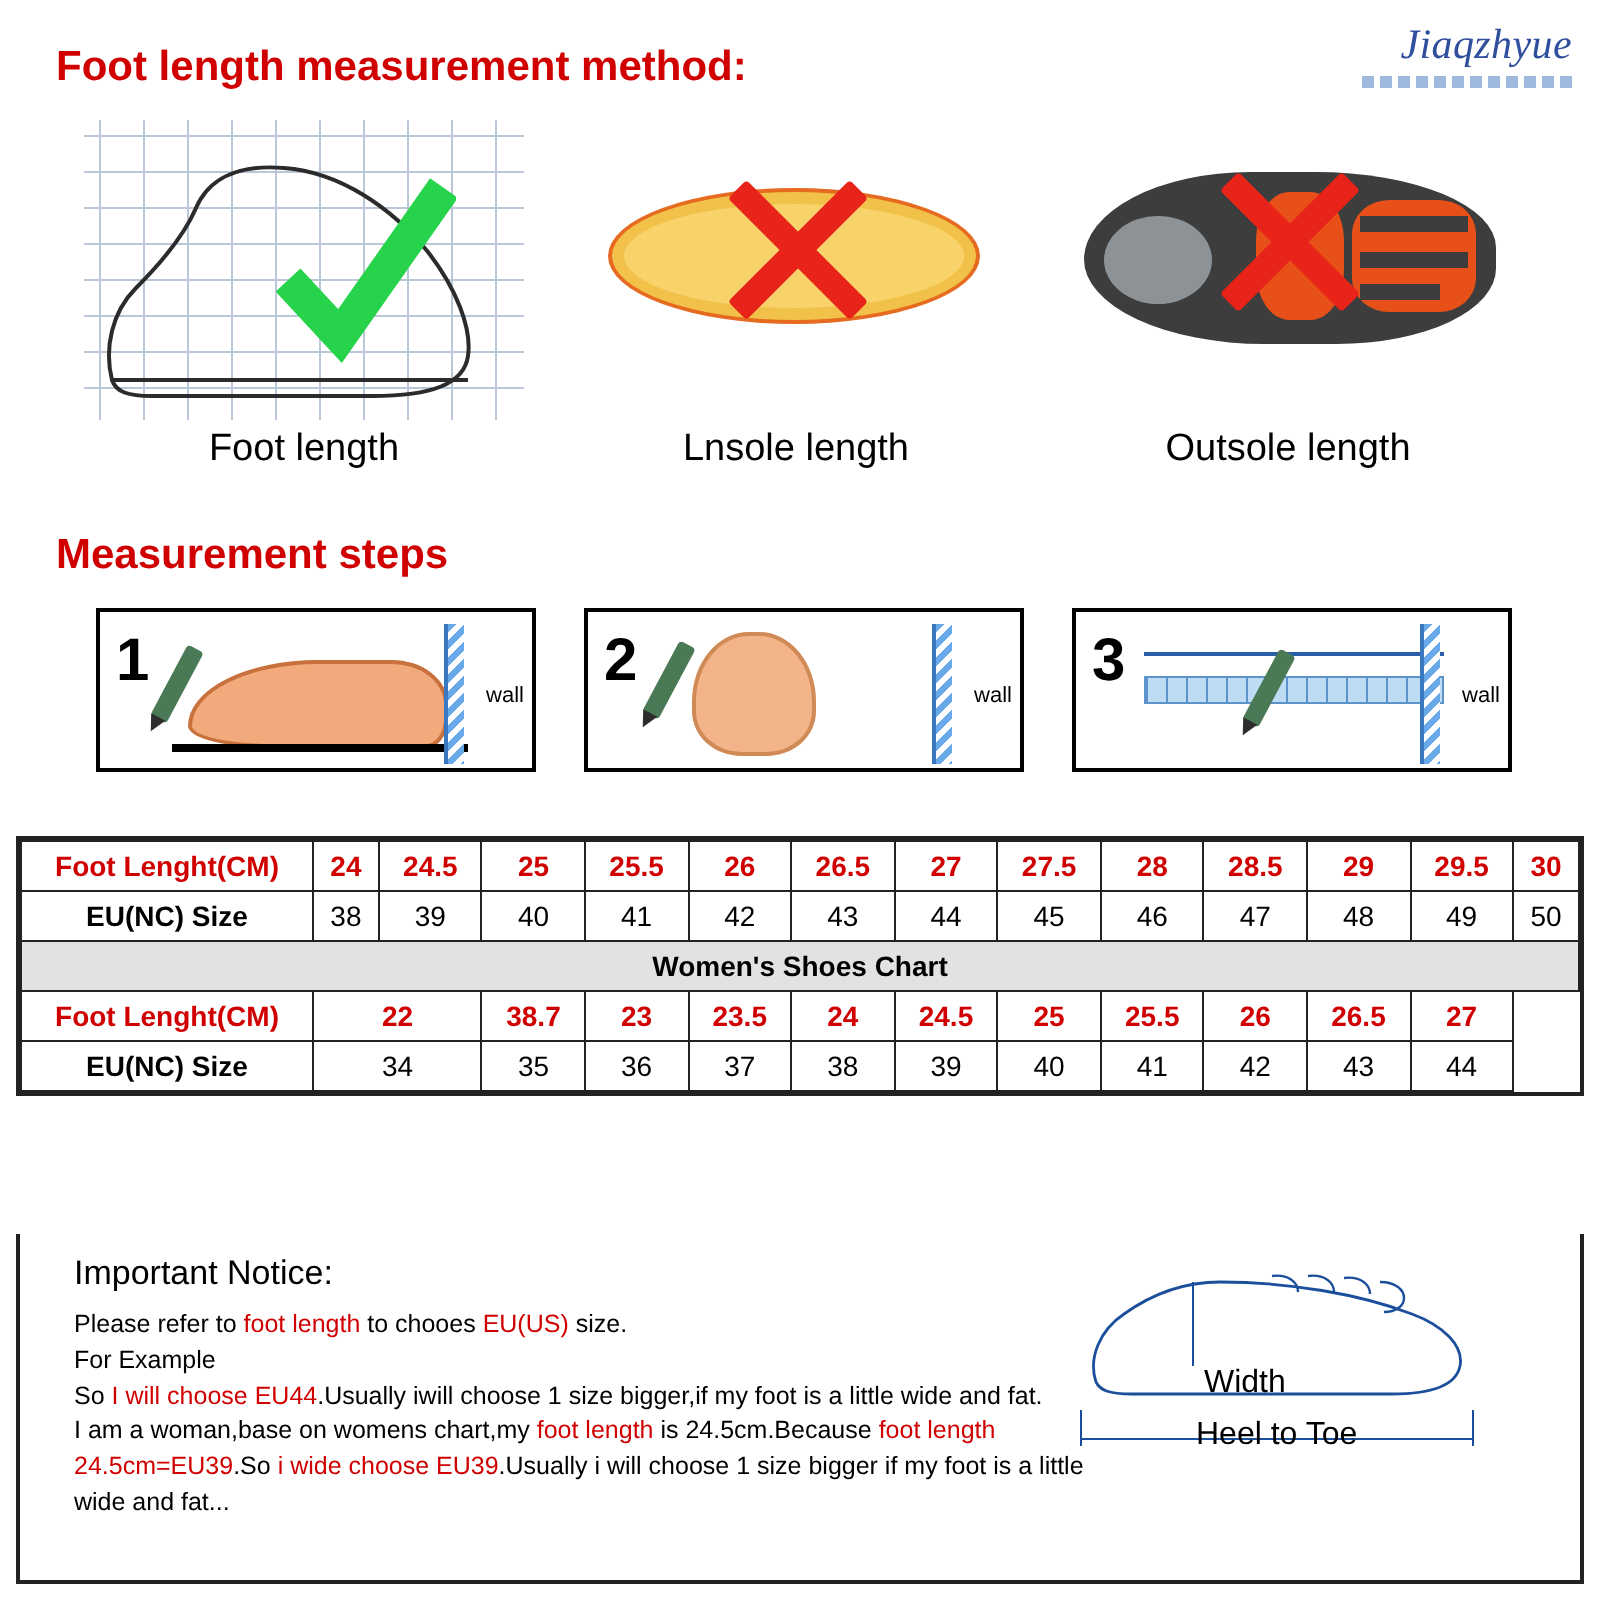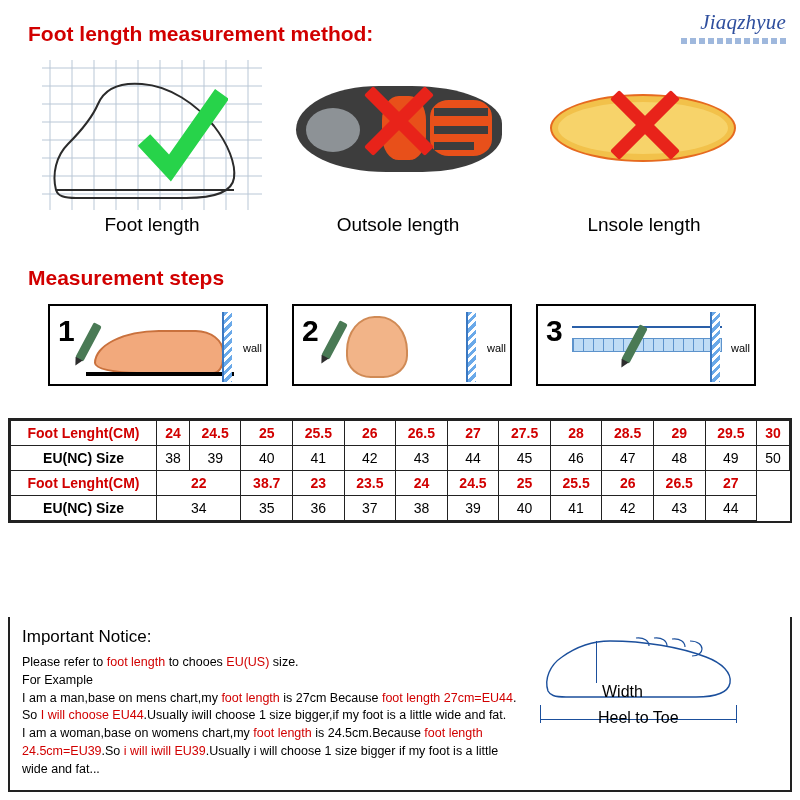--- a/index.html
+++ b/index.html
@@ -148,21 +148,21 @@
   }
   td.rowhead {
     color:#d10000; font-weight:bold; font-size:14px; width:146px;
   }
   td.val-red { color:#d10000; font-weight:bold; }
   td.val-black { color:#000; }
 
   
   .notice {
     position:absolute; left:8px; top:617px; width:784px; height:175px;
-    border:2px solid #222; border-top:none; padding:8px 12px;
+    border:2px solid #222; border-top:none; padding:8px 27px;
     font-size:12.5px; line-height:1.42;
   }
   .notice h3 {
     margin:0 0 5px 0; font-size:17px; font-weight:normal;
     font-family:"Liberation Sans", sans-serif;
   }
   .notice p { margin:0; }
   .red { color:#d10000; }
   .diagram {
     position:absolute; right:40px; top:10px; width:220px; height:120px;
@@ -236,45 +236,45 @@
           <svg class="check" viewBox="0 0 90 96">
             <path d="M6 52 L32 80 L84 6" fill="none" stroke="#27d34a" stroke-width="17" stroke-linecap="butt" stroke-linejoin="miter"></path>
           </svg>
         </div>
       </div>
       <div class="panel-cap">Foot length</div>
     </div>
 
     <div class="panel">
       <div class="panel-art">
+        <div class="insole"></div>
+        <div class="cross" style="left:78px; top:30px;">
+            <span></span>
+            <span></span>
+          </div>
+      </div>
+      <div class="panel-cap">Lnsole length</div>
+    </div>
+
+    <div class="panel">
+      <div class="panel-art">
         <div class="outsole">
             <i class="o1"></i>
             <i class="o2"></i>
             <i class="o3"></i>
             <i class="o4"></i>
             <i class="o5"></i>
             <i class="o6"></i>
           </div>
         <div class="cross" style="left:78px; top:26px;">
             <span></span>
             <span></span>
           </div>
       </div>
       <div class="panel-cap">Outsole length</div>
-    </div>
-
-    <div class="panel">
-      <div class="panel-art">
-        <div class="insole"></div>
-        <div class="cross" style="left:78px; top:30px;">
-            <span></span>
-            <span></span>
-          </div>
-      </div>
-      <div class="panel-cap">Lnsole length</div>
     </div>
   </div>
 
   <div class="steps">
 
     <div class="step">
       <div class="step-num">1</div>
       <div class="foot-side"></div>
       <div class="baseline"></div>
       <div class="pencil" style="left:34px; top:16px;"></div>
@@ -330,20 +330,23 @@
           <td class="val-black">44</td>
           <td class="val-black">45</td>
           <td class="val-black">46</td>
           <td class="val-black">47</td>
           <td class="val-black">48</td>
           <td class="val-black">49</td>
           <td class="val-black">50</td>
         </tr>
 
         <tr>
+          <td class="band" colspan="14">Women's Shoes Chart</td>
+        </tr>
+        <tr>
           <td class="rowhead">Foot Lenght(CM)</td>
           <td class="val-red" colspan="2">22</td>
           <td class="val-red">38.7</td>
           <td class="val-red">23</td>
           <td class="val-red">23.5</td>
           <td class="val-red">24</td>
           <td class="val-red">24.5</td>
           <td class="val-red">25</td>
           <td class="val-red">25.5</td>
           <td class="val-red">26</td>
@@ -365,24 +368,23 @@
           <td class="val-black">44</td>
         </tr>
       </tbody>
     </table>
   </div>
 
   <div class="notice">
     <h3>Important Notice:</h3>
     <p>Please refer to <span class="red">foot length</span> to chooes <span class="red">EU(US)</span> size.</p>
     <p>For Example</p>
-    <p>I am a man,base on mens chart,my <span class="red">foot length</span> is 27cm Because <span class="red">foot length 27cm=EU44</span>.</p>
     <p>So <span class="red">I will choose EU44</span>.Usually iwill choose 1 size bigger,if my foot is a little wide and fat.</p>
     <p>I am a woman,base on womens chart,my <span class="red">foot length</span> is 24.5cm.Because <span class="red">foot length</span></p>
-    <p><span class="red">24.5cm=EU39</span>.So <span class="red">i will iwill EU39</span>.Usually i will choose 1 size bigger if my foot is a little</p>
+    <p><span class="red">24.5cm=EU39</span>.So <span class="red">i wide choose EU39</span>.Usually i will choose 1 size bigger if my foot is a little</p>
     <p>wide and fat...</p>
 
     <div class="diagram">
       <svg class="d-foot" viewBox="0 0 198 74">
         <path d="M8 62 C4 50 10 36 22 28 C36 18 52 12 70 12 C104 12 140 18 166 28
                  C182 34 192 44 190 54 C188 64 176 68 156 68 L26 68 C14 68 10 66 8 62 Z" fill="none" stroke="#1b4f9c" stroke-width="1.4"></path>
         <path d="M150 12 C158 12 162 16 162 20 C162 24 158 27 152 27" fill="none" stroke="#1b4f9c" stroke-width="1.2"></path>
         <path d="M132 10 C140 9 145 13 145 18" fill="none" stroke="#1b4f9c" stroke-width="1.2"></path>
         <path d="M114 9 C122 8 127 12 127 17" fill="none" stroke="#1b4f9c" stroke-width="1.2"></path>
         <path d="M96 9 C104 8 109 12 109 17" fill="none" stroke="#1b4f9c" stroke-width="1.2"></path>

